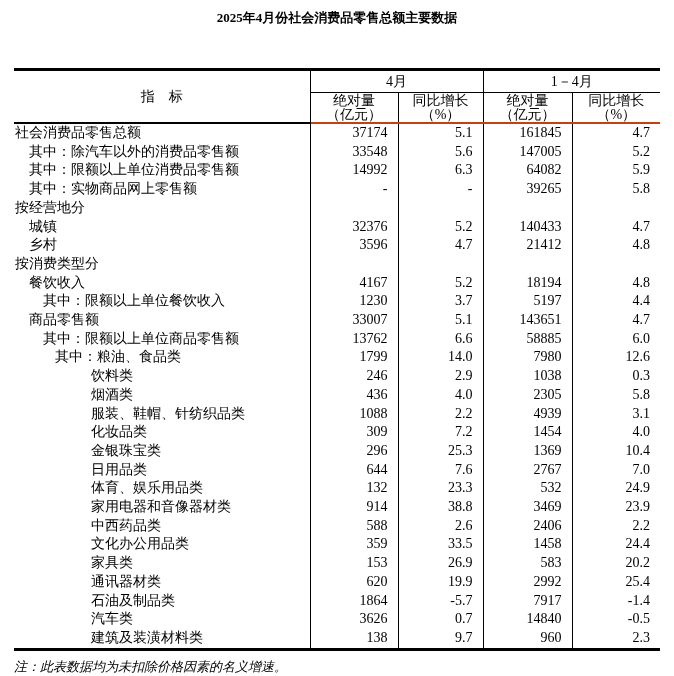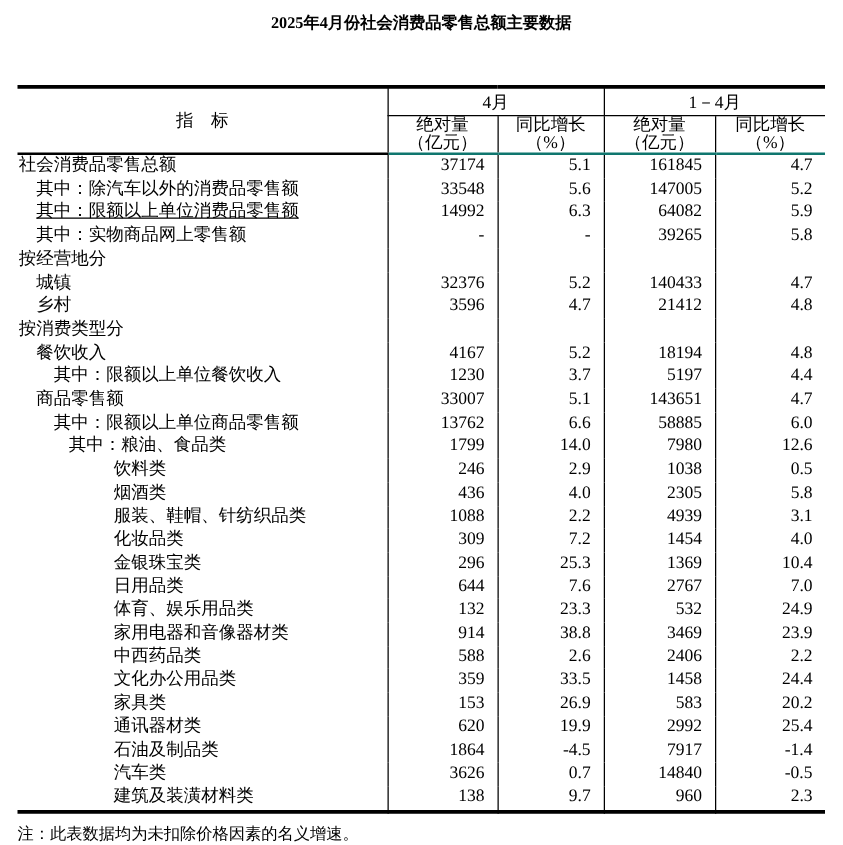--- a/index.html
+++ b/index.html
@@ -29,29 +29,30 @@
   }
   table.stats th, table.stats td {
     padding: 0;
     font-weight: normal;
     font-size: 14px;
     vertical-align: middle;
     white-space: nowrap;
     overflow: hidden;
   }
   thead th.group { height: 21px; text-align: center; border-bottom: 1px solid #000; }
-  thead th.sub   { height: 29px; text-align: center; line-height: 14px; border-bottom: 2px solid #0f766e; }
+  thead th.sub   { height: 29px; text-align: center; line-height: 14px; border-bottom: 2px solid #c2410c; }
   thead th.ind   { text-align: center; border-bottom: 2px solid #000; }
   .vline { border-right: 1px solid #000; }
   tbody td { height: 18.7px; line-height: 18.7px; }
   tbody td.lbl { text-align: left; }
   tbody td.num { text-align: right; padding-right: 10px; }
   .note {
     margin: 7px 0 0 14px;
     font-size: 13px;
+    font-style: italic;
     line-height: 17px;
   }
 </style>
 </head>
 <body>
 
 <div class="page">
 
   <div class="title">2025年4月份社会消费品零售总额主要数据</div>
 
@@ -97,21 +98,21 @@
     <td class="num">4.7</td>
   </tr>
         <tr>
     <td class="lbl vline" style="padding-left: 15px;">其中：除汽车以外的消费品零售额</td>
     <td class="num vline">33548</td>
     <td class="num vline">5.6</td>
     <td class="num vline">147005</td>
     <td class="num">5.2</td>
   </tr>
         <tr>
-    <td class="lbl vline" style="padding-left: 15px; text-decoration: underline;">其中：限额以上单位消费品零售额</td>
+    <td class="lbl vline" style="padding-left: 15px;">其中：限额以上单位消费品零售额</td>
     <td class="num vline">14992</td>
     <td class="num vline">6.3</td>
     <td class="num vline">64082</td>
     <td class="num">5.9</td>
   </tr>
         <tr>
     <td class="lbl vline" style="padding-left: 15px;">其中：实物商品网上零售额</td>
     <td class="num vline">-</td>
     <td class="num vline">-</td>
     <td class="num vline">39265</td>
@@ -178,21 +179,21 @@
     <td class="num vline">1799</td>
     <td class="num vline">14.0</td>
     <td class="num vline">7980</td>
     <td class="num">12.6</td>
   </tr>
         <tr>
     <td class="lbl vline" style="padding-left: 77px;">饮料类</td>
     <td class="num vline">246</td>
     <td class="num vline">2.9</td>
     <td class="num vline">1038</td>
-    <td class="num">0.5</td>
+    <td class="num">0.3</td>
   </tr>
         <tr>
     <td class="lbl vline" style="padding-left: 77px;">烟酒类</td>
     <td class="num vline">436</td>
     <td class="num vline">4.0</td>
     <td class="num vline">2305</td>
     <td class="num">5.8</td>
   </tr>
         <tr>
     <td class="lbl vline" style="padding-left: 77px;">服装、鞋帽、针纺织品类</td>
@@ -260,21 +261,21 @@
         <tr>
     <td class="lbl vline" style="padding-left: 77px;">通讯器材类</td>
     <td class="num vline">620</td>
     <td class="num vline">19.9</td>
     <td class="num vline">2992</td>
     <td class="num">25.4</td>
   </tr>
         <tr>
     <td class="lbl vline" style="padding-left: 77px;">石油及制品类</td>
     <td class="num vline">1864</td>
-    <td class="num vline">-4.5</td>
+    <td class="num vline">-5.7</td>
     <td class="num vline">7917</td>
     <td class="num">-1.4</td>
   </tr>
         <tr>
     <td class="lbl vline" style="padding-left: 77px;">汽车类</td>
     <td class="num vline">3626</td>
     <td class="num vline">0.7</td>
     <td class="num vline">14840</td>
     <td class="num">-0.5</td>
   </tr>

